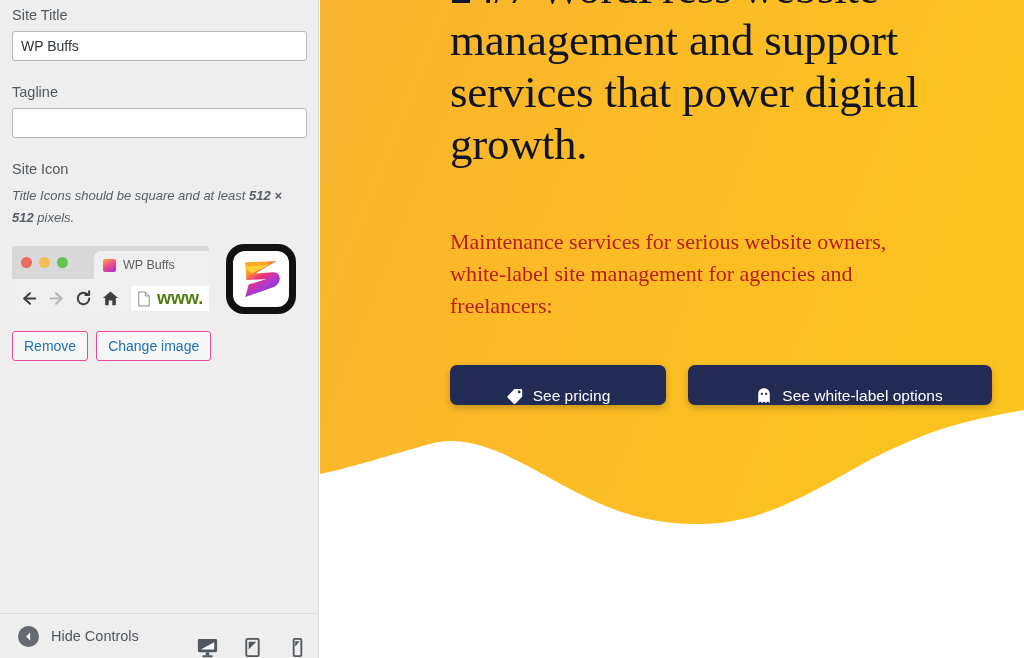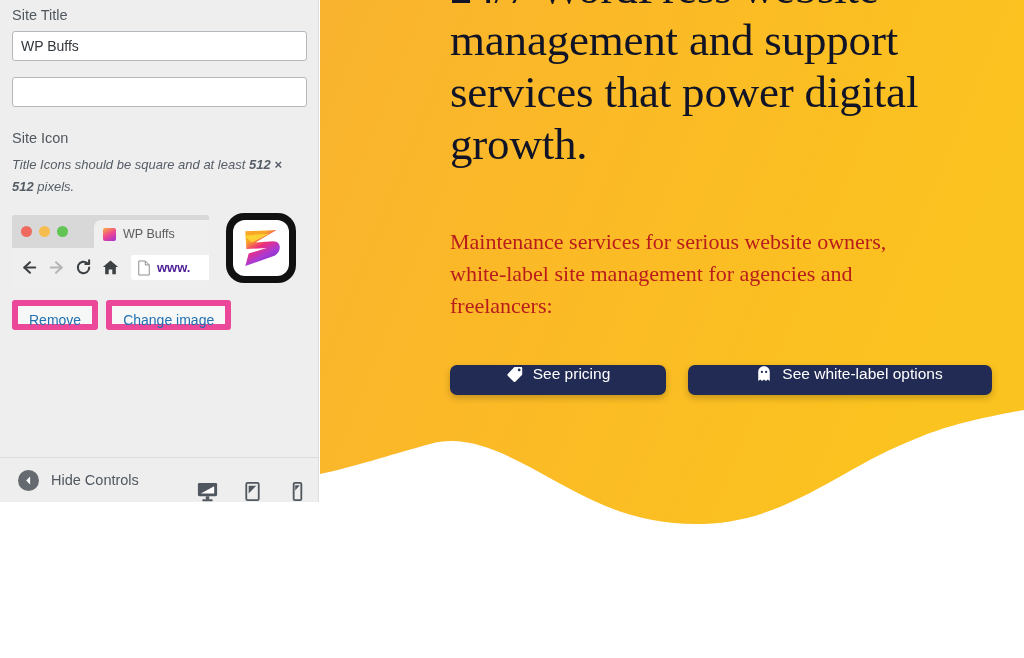--- a/index.html
+++ b/index.html
@@ -7,21 +7,21 @@
     width: 1024px; height: 658px;
     overflow: hidden;
     font-family: "Liberation Sans", sans-serif;
     background: #fff;
   }
   #root { position: relative; width: 1024px; height: 658px; }
 
   
   #sidebar {
     position: absolute; left: 0; top: 0;
-    width: 319px; height: 502px;
+    width: 319px; height: 658px;
     background: #eeeeee;
     border-right: 1px solid #dddddd;
     overflow: hidden;
   }
   #sidebar-scroll {
     position: absolute; left: 0; top: 0; right: 0; bottom: 45px;
     padding: 0 12px;
   }
   .field-label {
     font-size: 14.5px;
@@ -115,21 +115,21 @@
     height: 25px;
     margin-left: 3px;
     background: #fff;
     border-radius: 3px 0 0 3px;
     display: flex; align-items: center;
     gap: 6px;
     padding-left: 6px;
     overflow: hidden;
   }
   #mock-url-text {
-    font-size: 13px; font-weight: 700; color: #4c1d95;
+    font-size: 18px; font-weight: 700; color: #4d7c0f;
     white-space: nowrap;
   }
 
   
   #site-icon-preview {
     position: absolute;
     left: 214px; top: -2px;
     width: 70px; height: 70px;
     background: #111;
     border-radius: 18px;
@@ -142,21 +142,21 @@
     display: flex; align-items: center; justify-content: center;
     overflow: hidden;
   }
 
   #icon-buttons {
     margin-top: 13px;
     display: flex; gap: 8px;
   }
   .btn-secondary {
     background: #f6f7f7;
-    border: 6px solid #ec4899;
+    border: 1px solid #ec4899;
     color: #2271b1;
     border-radius: 3px;
     font-size: 14px;
     height: 30px;
     padding: 0 11px;
     cursor: pointer;
     font-family: "Liberation Sans", sans-serif;
     line-height: 28px;
   }
 
@@ -226,23 +226,23 @@
   }
   #hero-buttons {
     margin-top: 43px;
     display: flex; gap: 22px;
   }
   .cta {
     background: #222b54;
     color: #ffffff;
     border: none;
     border-radius: 7px;
-    height: 30px;
+    height: 40px;
     display: inline-flex;
-    align-items: flex-start;
+    align-items: flex-end;
     justify-content: center;
     gap: 9px;
     font-size: 15.5px;
     font-family: "Liberation Sans", sans-serif;
     cursor: pointer;
     box-shadow: 0 3px 7px rgba(0,0,0,0.22);
     white-space: nowrap;
   }
   #cta-pricing { width: 216px; }
   #cta-whitelabel { width: 304px; padding-left: 18px; }
@@ -255,20 +255,21 @@
 
   <div id="sidebar">
 
     <div id="sidebar-scroll">
 
       <div class="field-label">Site Title</div>
       <input class="text-input" type="text" id="site-title-input" value="WP Buffs" style="">
 
       <div class="section-gap"></div>
 
+      <div class="field-label">Tagline</div>
       <input class="text-input" type="text" id="tagline-input" value="" style="">
 
       <div class="section-gap"></div>
 
       <div class="field-label">Site Icon</div>
 
 
       <div class="desc"><span>Title Icons should be square and at least </span><b>512 × 512</b><span> pixels.</span></div>
 
       <div id="icon-row">

